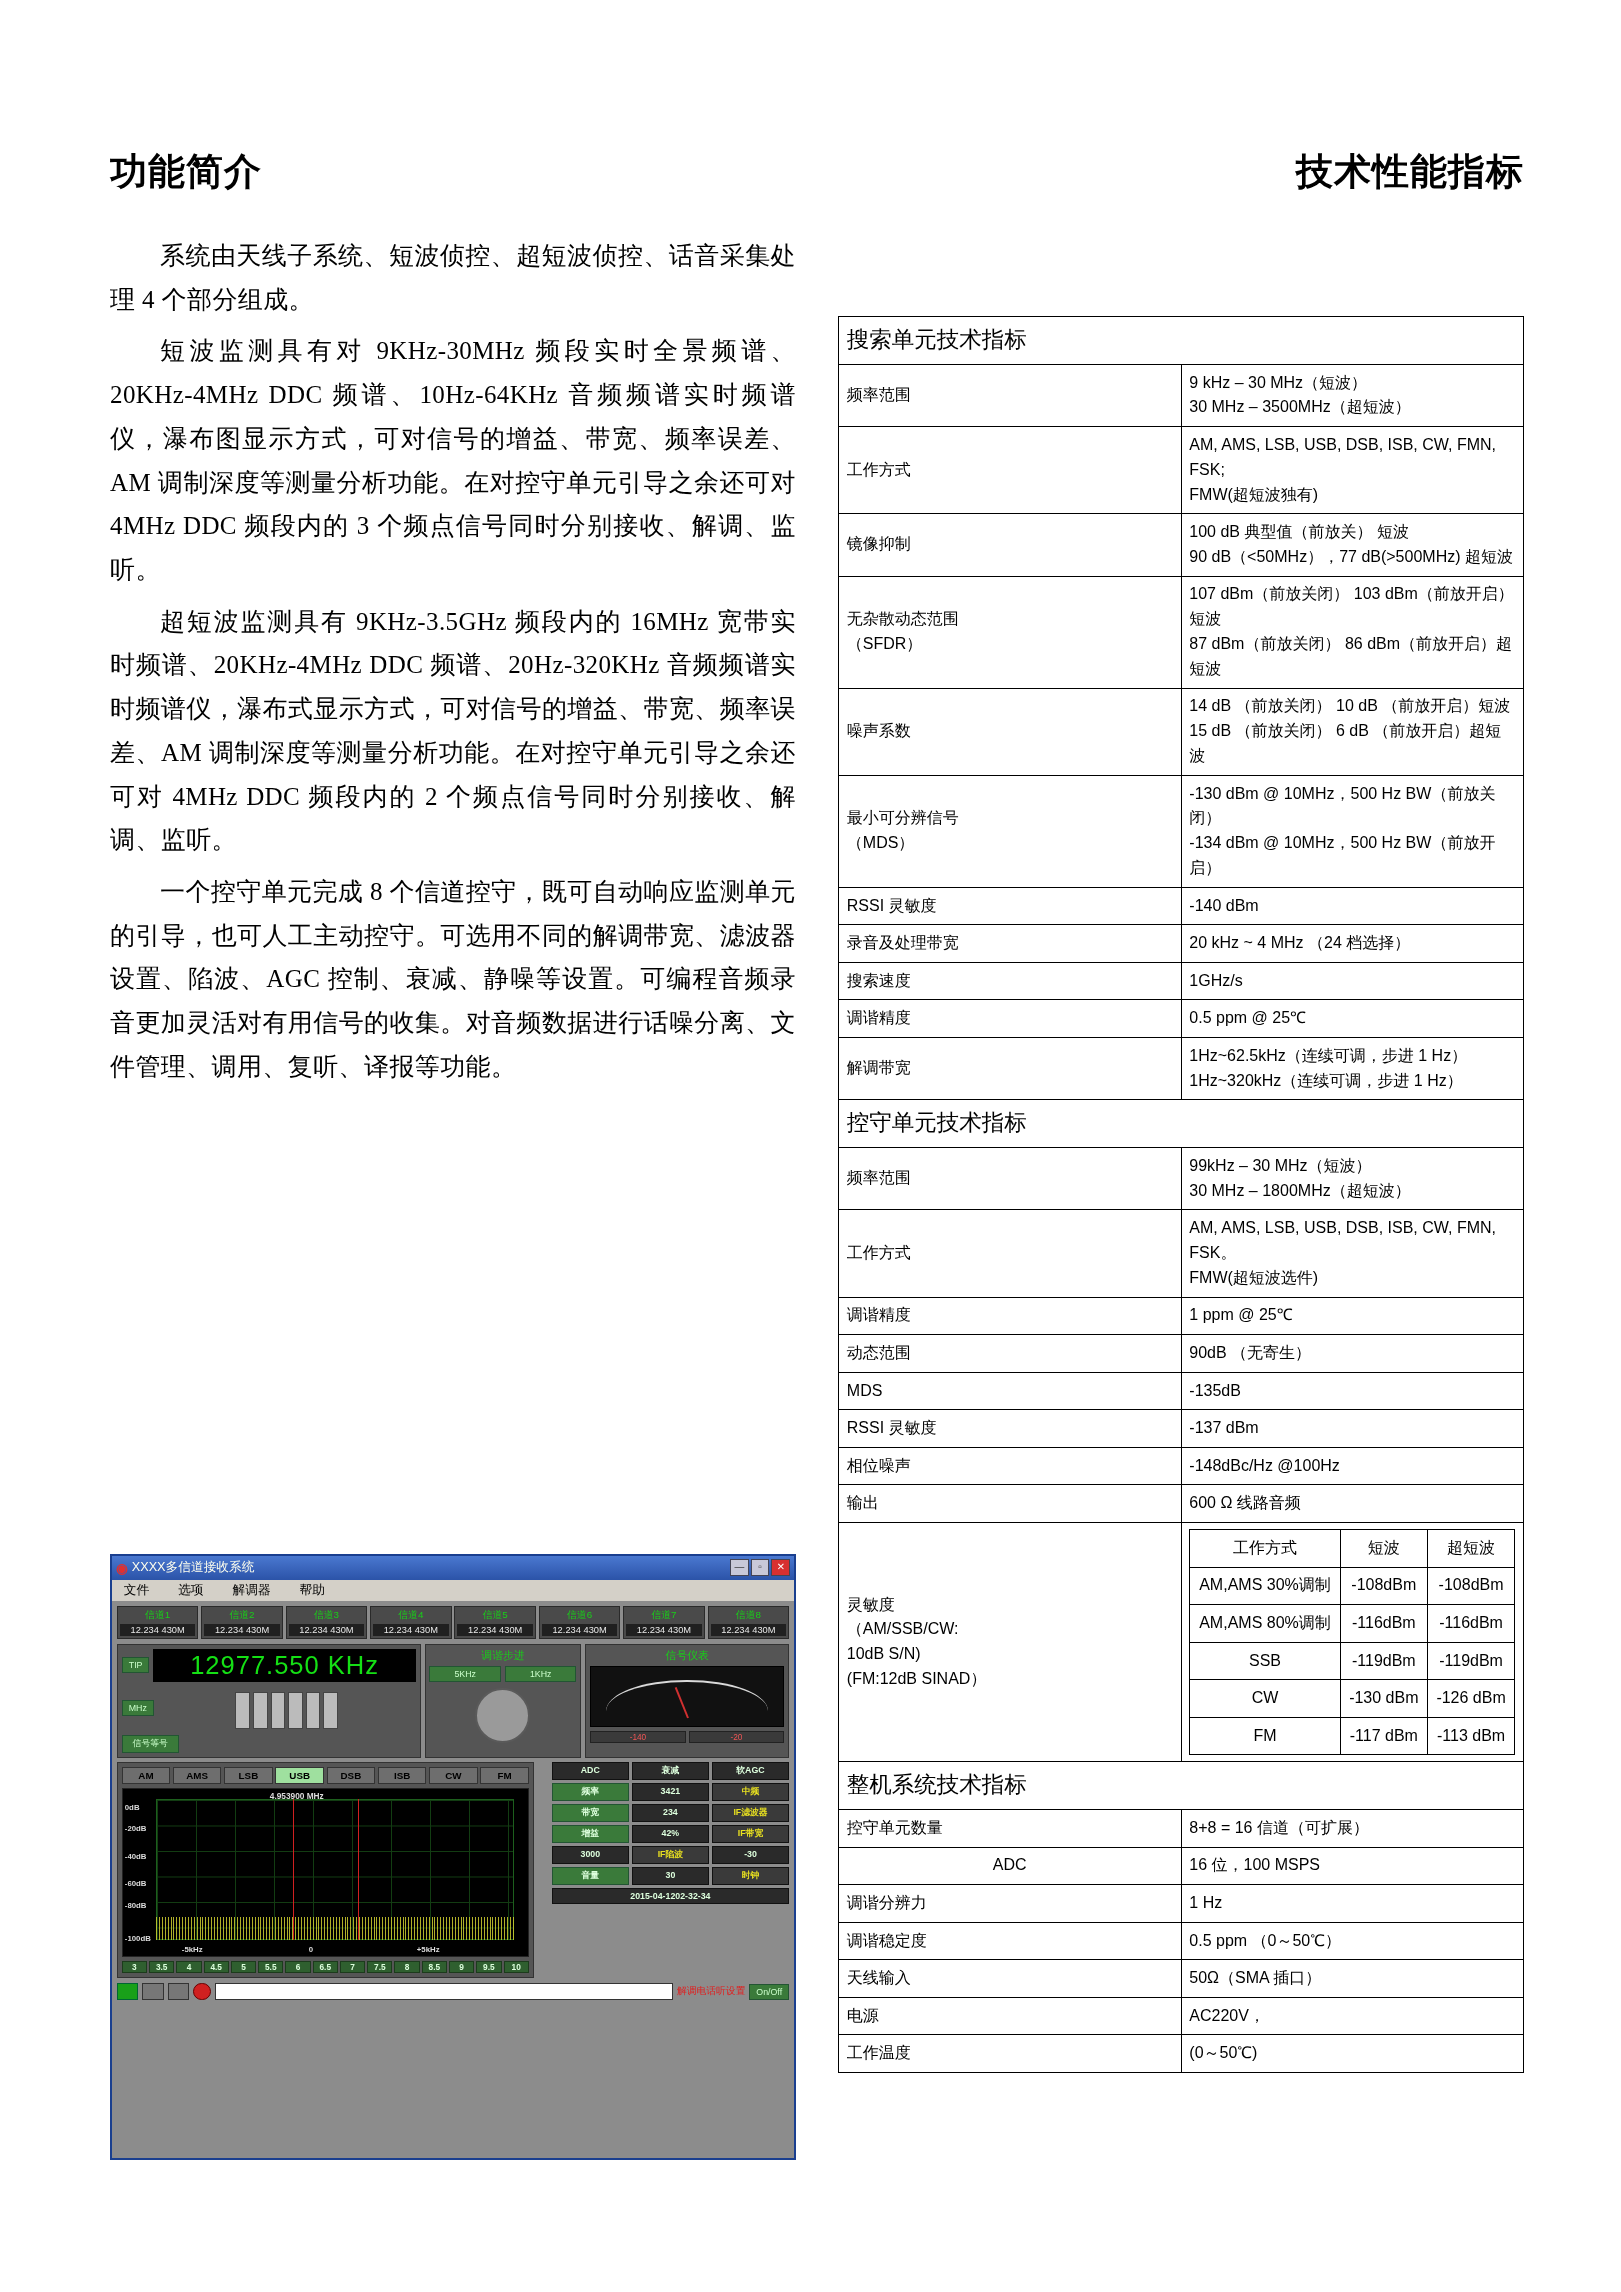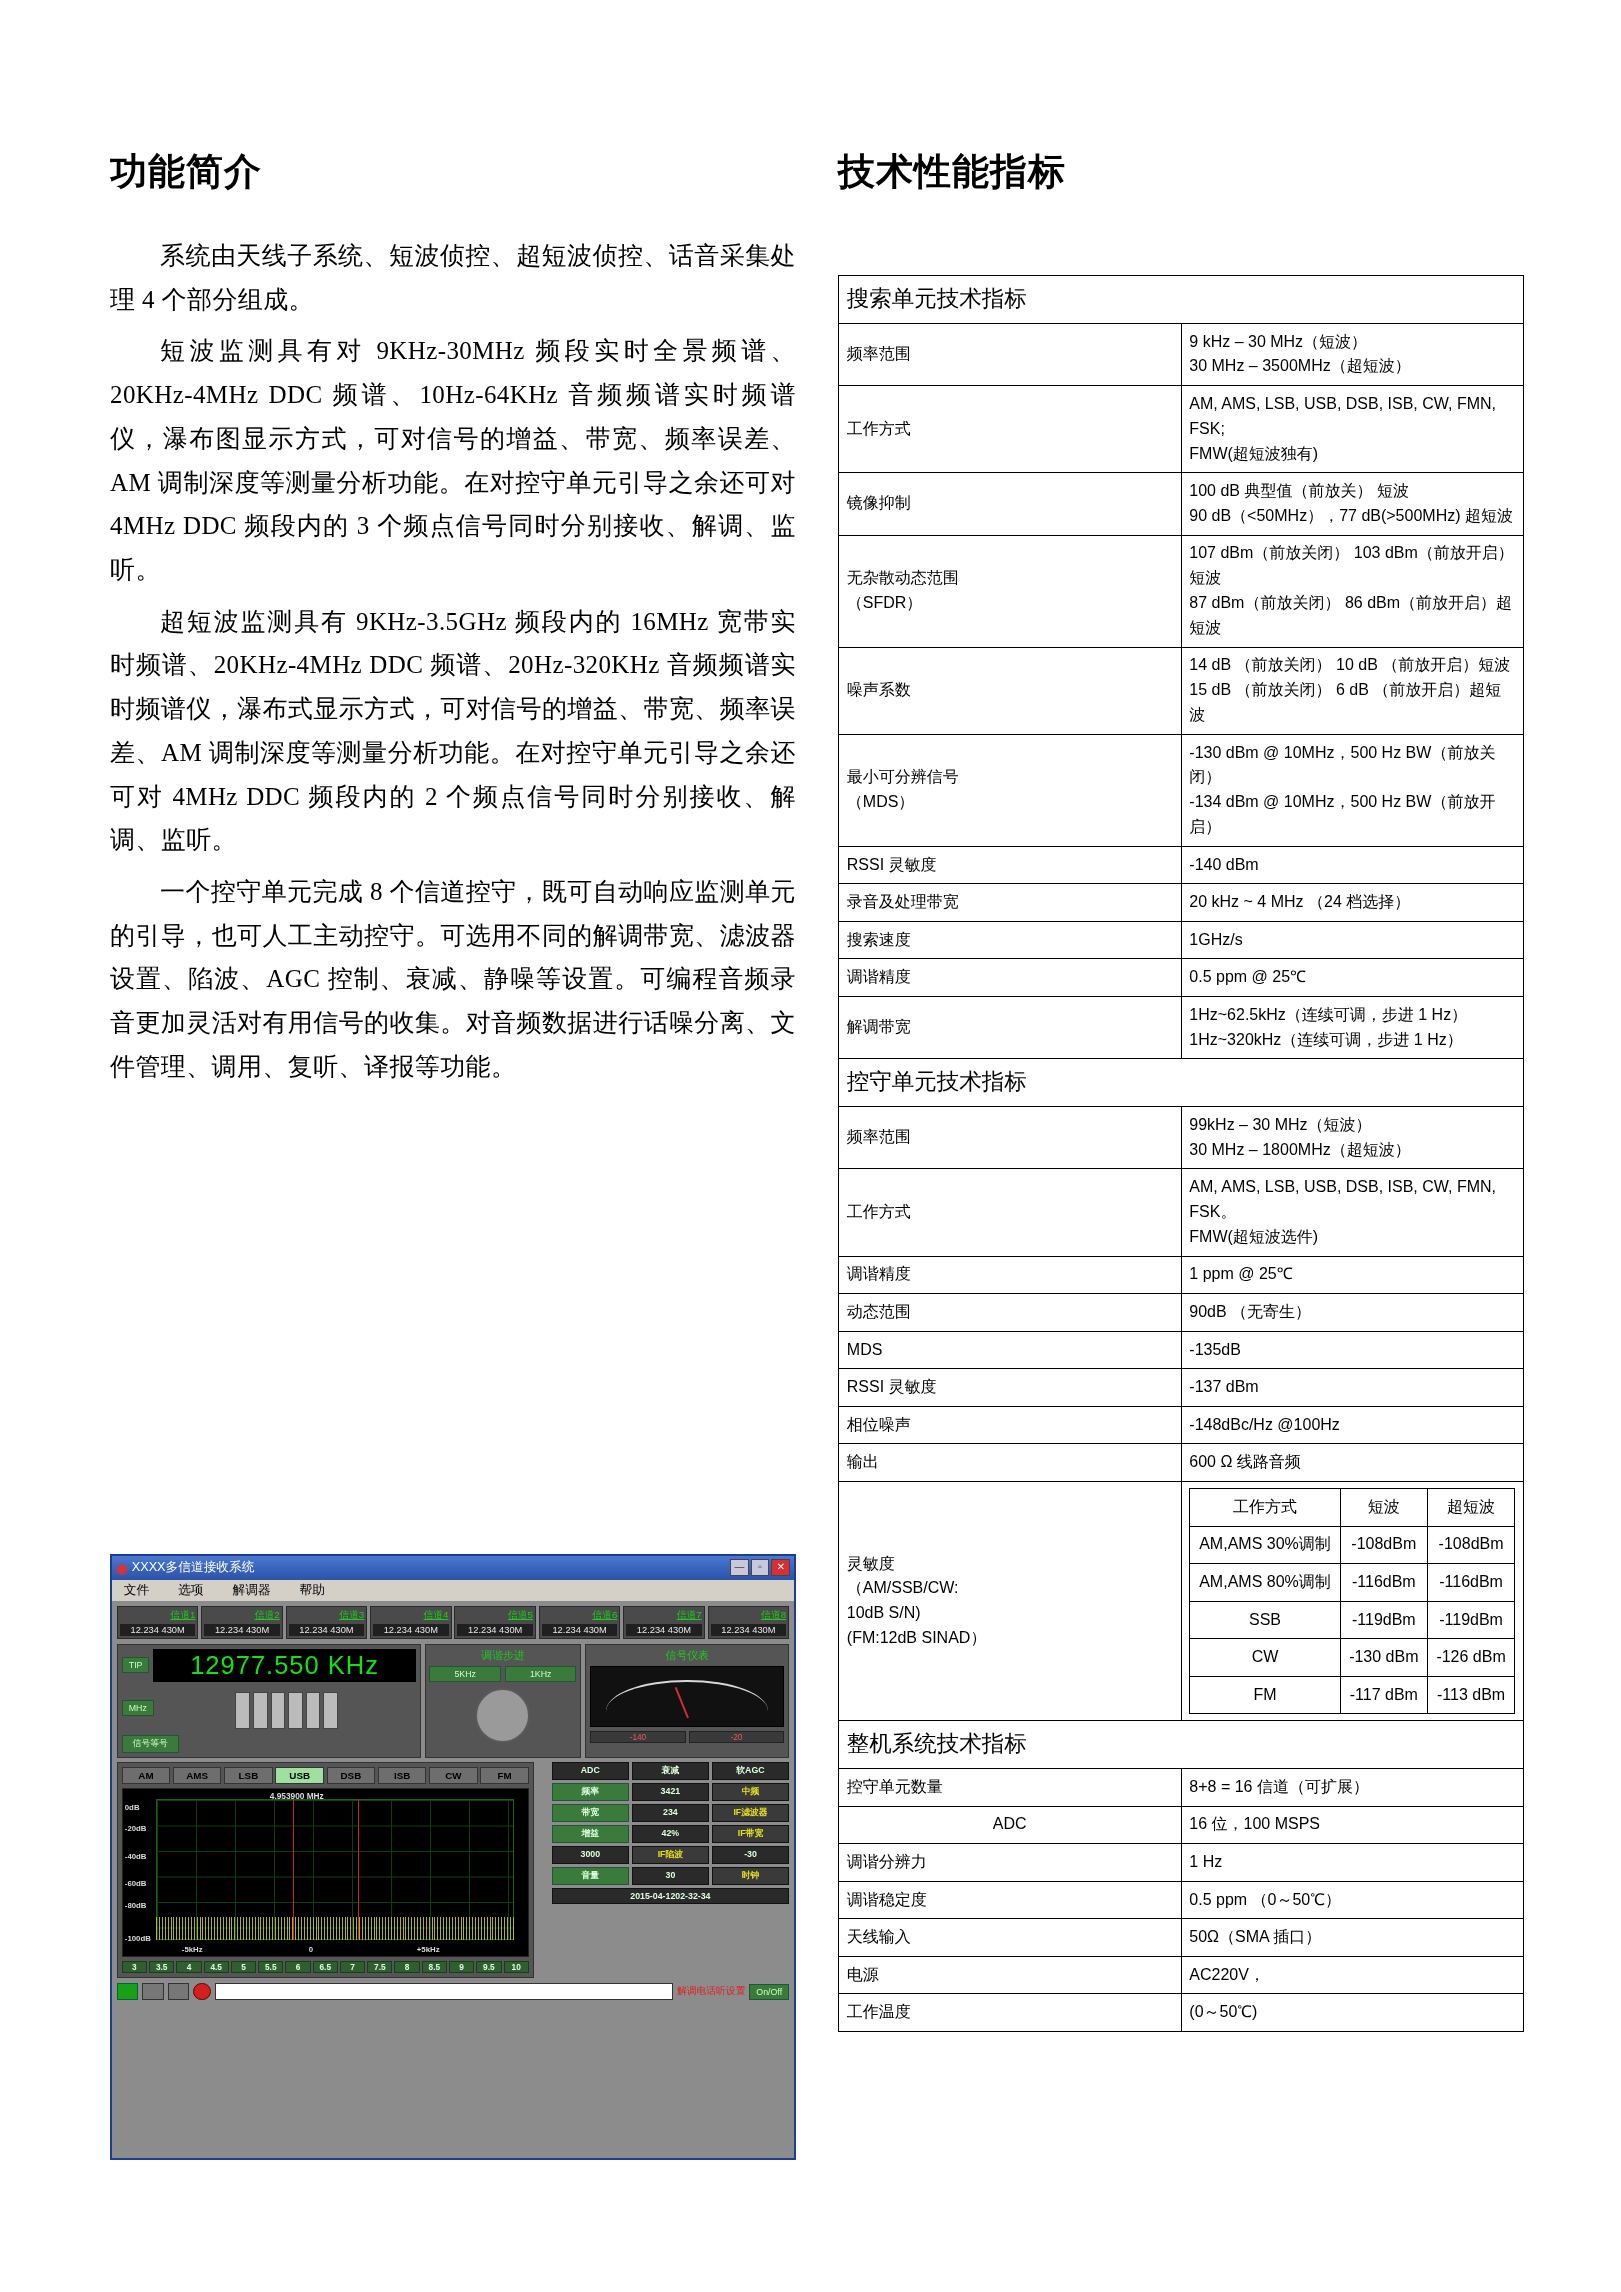--- a/index.html
+++ b/index.html
@@ -35,22 +35,22 @@
     letter-spacing:0.4px;
   }
   
   .right-col {
     position:absolute; left:838px; top:147px; width:686px;
   }
   h1.sec-title-right {
     font-family:Liberation Sans, sans-serif;
     font-weight:bold;
     font-size:37px;
-    margin:0 0 78px 0;
-    text-align:left;
+    margin:0 0 119px 0;
+    text-align:right;
     letter-spacing:1px;
   }
   table.spec {
     border-collapse:collapse;
     width:686px;
     font-family:"Liberation Sans", sans-serif;
     font-size:16px;
     table-layout:fixed;
   }
   table.spec td, table.spec th {
@@ -105,21 +105,21 @@
     font-size:9.8px; line-height:13.7px; text-align:center; color:#222;
   }
   .app-title .btns span.close { background:#d83030; color:#fff; }
   .app-menu {
     height:21.6px; background:#d4d0c8; display:flex; align-items:center;
     gap:29px; padding:0 11.8px; font-size:12.7px; color:#000;
   }
   .app-body { padding:4.9px; background:#8c8c8c; }
   .chrow { display:flex; gap:2.9px; }
   .chcell { flex:1; background:#4a4a4a; border:1px solid #2a2a2a; padding:2px; }
-  .chcell .h { color:#18d018; font-size:9.8px; text-align:right;text-decoration:underline; }
+  .chcell .h { color:#18d018; font-size:9.8px; text-align:center; }
   .chcell .v { background:#202020; color:#e8e8e8; font-size:9.3px; text-align:center; margin-top:2px; padding:1px 8px;}
   .midrow { display:flex; gap:3.9px; margin-top:4.9px; }
   .freqbox { width:294px; background:#555; border:1px solid #333; padding:3.9px; }
   .freq-display {
     background:#000; color:#15e015; font-size:25.5px; text-align:center;
     font-family:"Liberation Sans", sans-serif; padding:2px 0; letter-spacing:1px;
   }
   .tinybtn { background:#3a7a3a; color:#cfc; font-size:8.8px; text-align:center; padding:2px 6px; border:1px solid #253; }
   .sliders { display:flex; gap:2.9px; margin-top:3.9px; justify-content:center; }
   .sliders i { display:block; width:12.7px; height:35px; background:#bbb; border:1px solid #444; }

